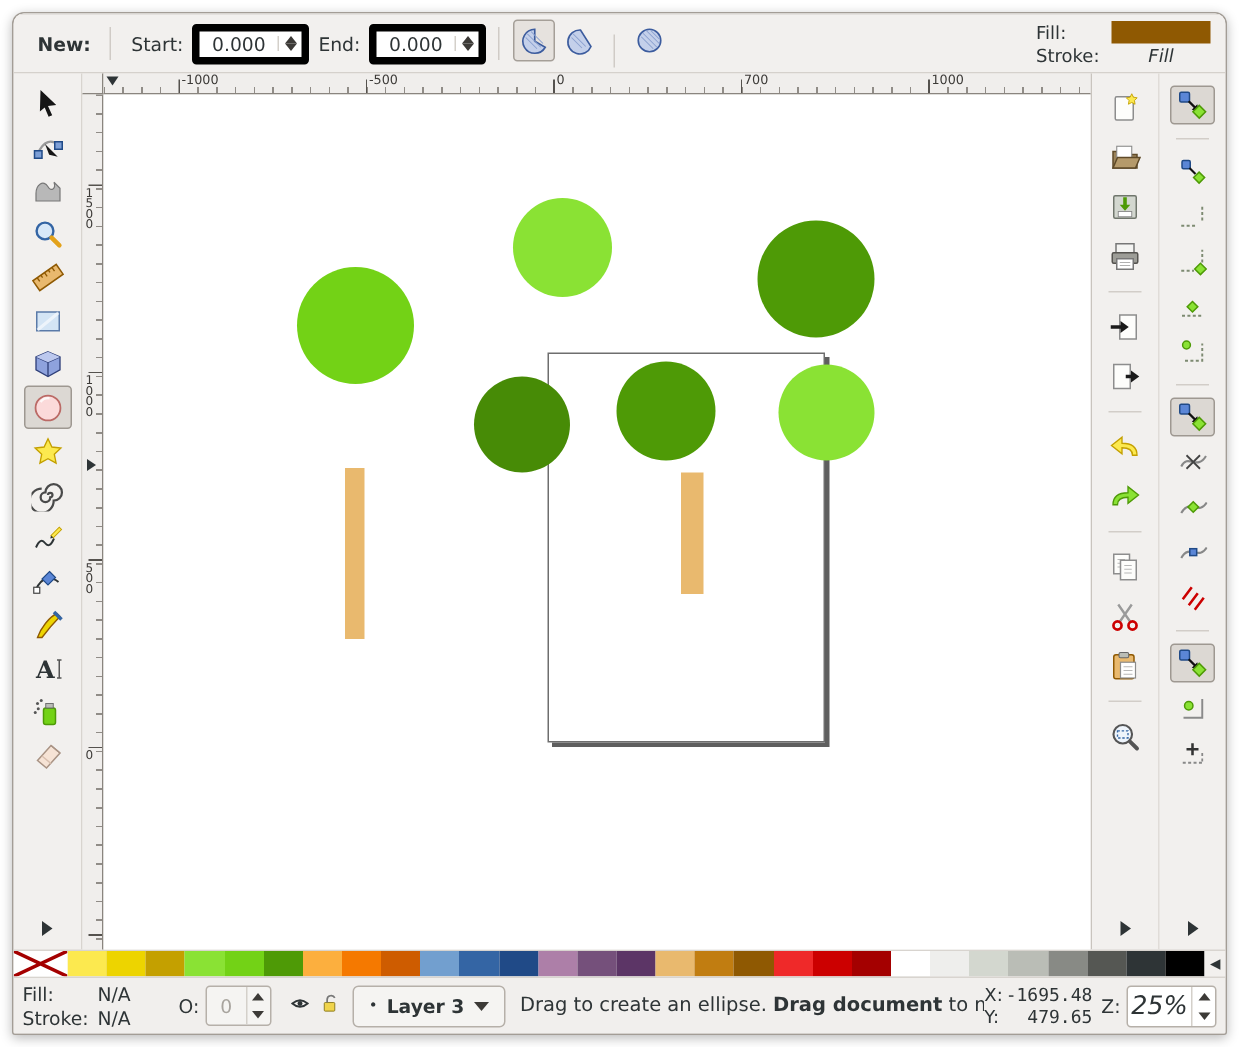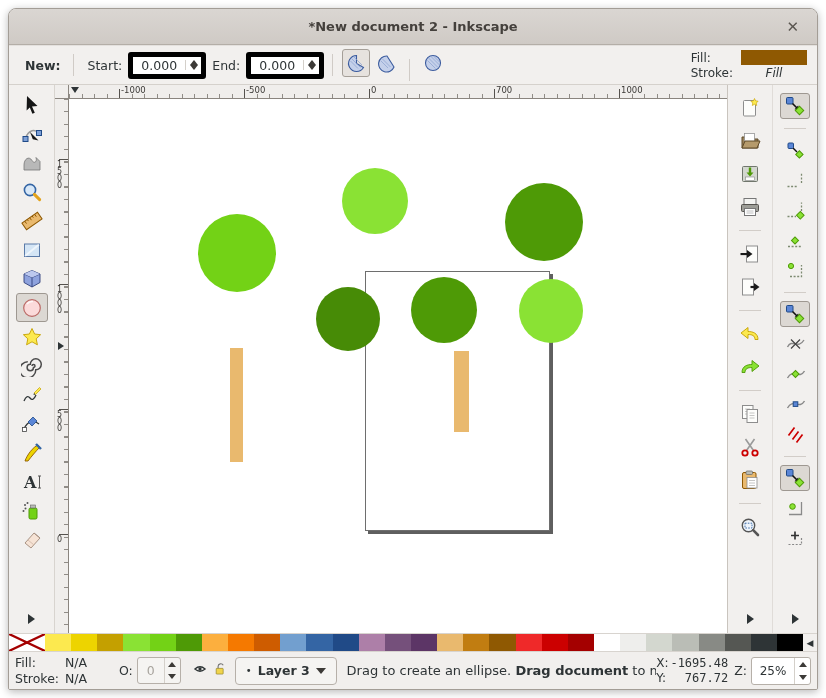--- a/index.html
+++ b/index.html
@@ -104,31 +104,27 @@
   .layer-btn .dot { font-size:10px; }
   .layer-btn .name { font-weight:bold; font-size:12.5px; }
   .layer-btn .tri-down { border-left-width:5px; border-right-width:5px; border-top-width:6px; }
   .status-msg { flex:1; margin-left:10px; white-space:nowrap; overflow:hidden; font-size:13px; }
   .xyblock { display:grid; grid-template-columns:14px 58px; line-height:15px; font-size:12px; text-align:right;
     font-family:"DejaVu Sans Mono","Liberation Mono",monospace; margin-right:6px; }
   .xyblock .l { text-align:left; font-family:"DejaVu Sans","Liberation Sans",sans-serif; }
   .zblock { display:flex; align-items:center; }
   .zblock .lbl { margin-right:4px; }
   .zspin { display:flex; height:28px; background:#fff; border:1px solid #b6b0a9; border-radius:3px; overflow:hidden; }
-  .zspin .val { width:42px; display:flex; align-items:center; justify-content:center; font-size:12px; }
+  .zspin .val { width:42px; display:flex; align-items:center; justify-content:center; font-size:17px;font-style:italic; }
 </style>
 </head>
 <body>
 
 <div id="window">
 
-  <div class="titlebar">
-    <span class="title">*New document 2 - Inkscape</span>
-    <span class="close-btn">✕</span>
-  </div>
 
 
   <div class="optbar">
     <span class="lbl bold">New:</span>
     <span class="vsep"></span>
     <span class="lbl">Start:</span>
     <span class="spinbox">
       <span class="val">0.000</span>
       <span class="spin-arrows">
         <div>
@@ -692,21 +688,21 @@
     <span class="layer-btn">
       <span class="dot">•</span>
       <span class="name">Layer 3</span>
       <span class="tri-down"></span>
     </span>
     <span class="status-msg" id="statusmsg"><span style="font-weight: normal;">Drag</span><span> to create an ellipse. </span><span style="font-weight: bold;">Drag document</span><span> to make an a</span></span>
     <span class="xyblock">
       <span class="l">X:</span>
       <span>-1695.48</span>
       <span class="l">Y:</span>
-      <span>767.72</span>
+      <span>479.65</span>
     </span>
     <span class="zblock">
       <span class="lbl">Z:</span>
       <span class="zspin">
         <span class="val">25%</span>
         <span class="spin-arrows">
           <div>
               <span class="tri-up"></span>
             </div>
           <div>

